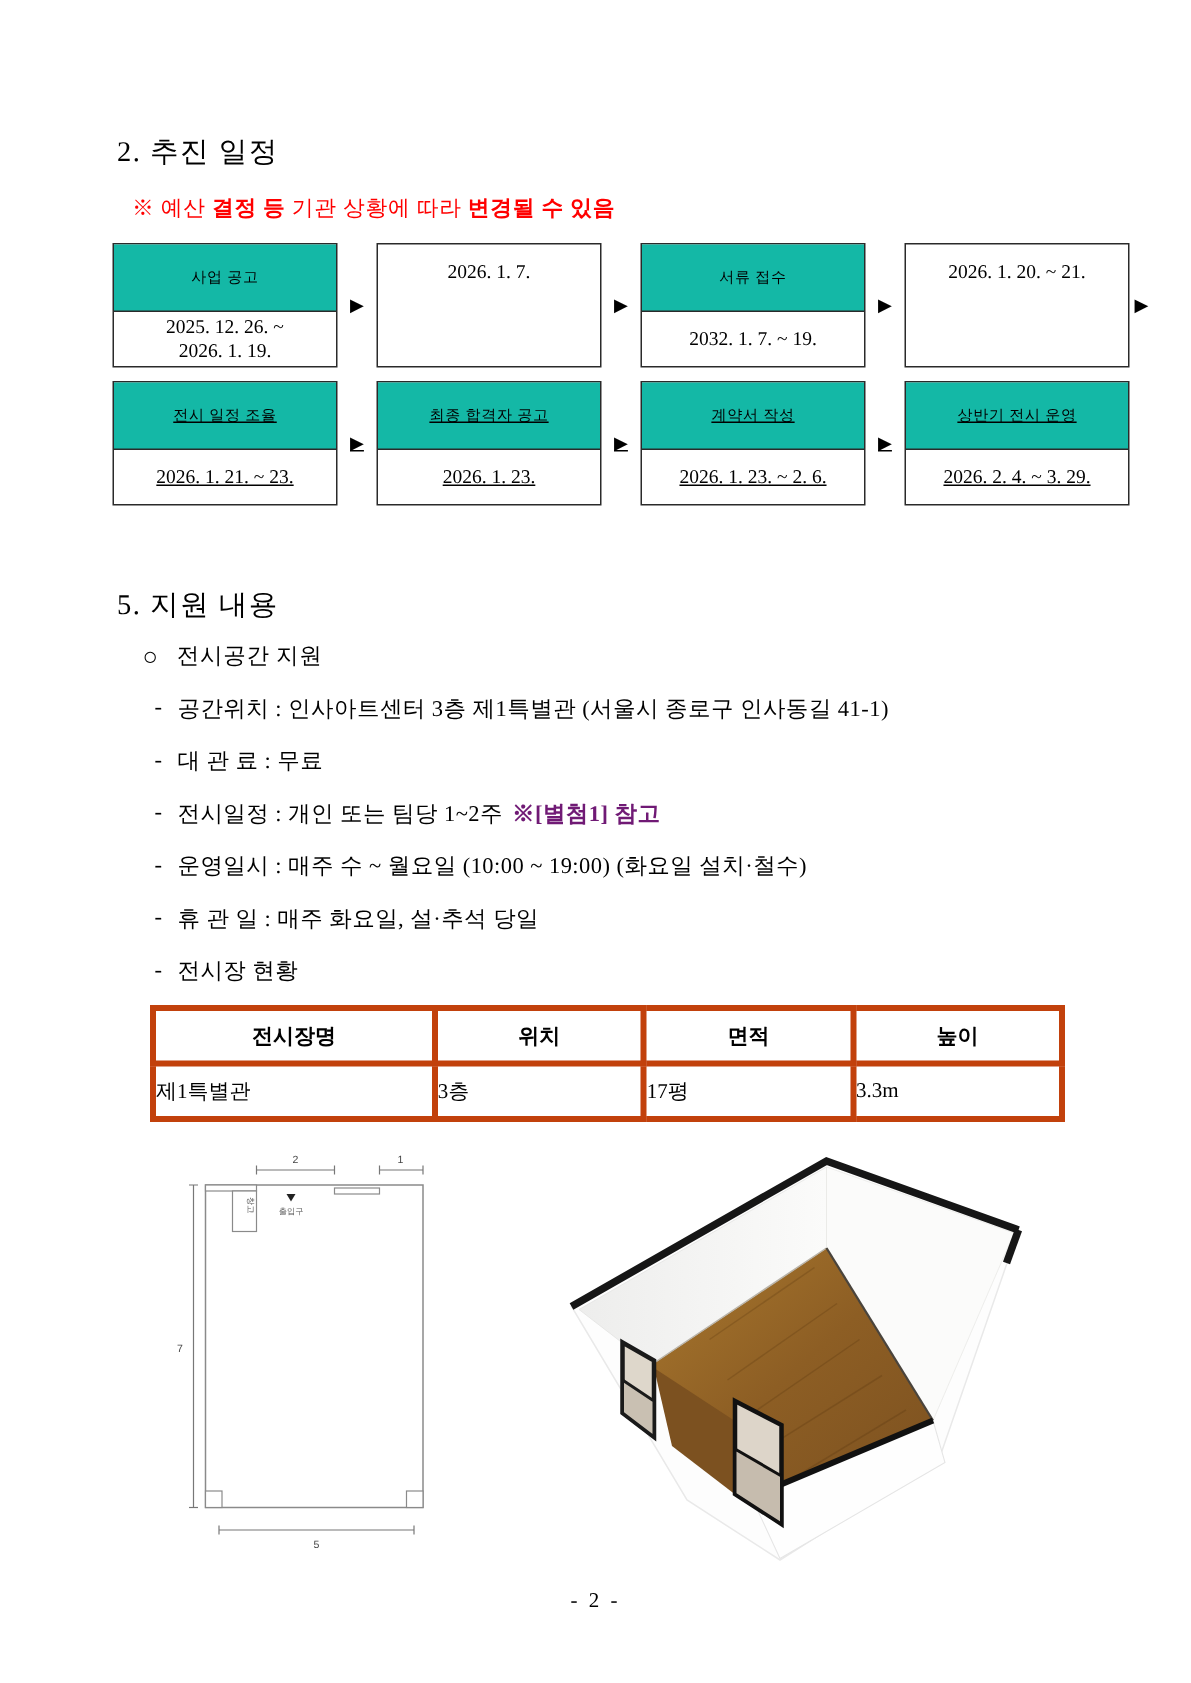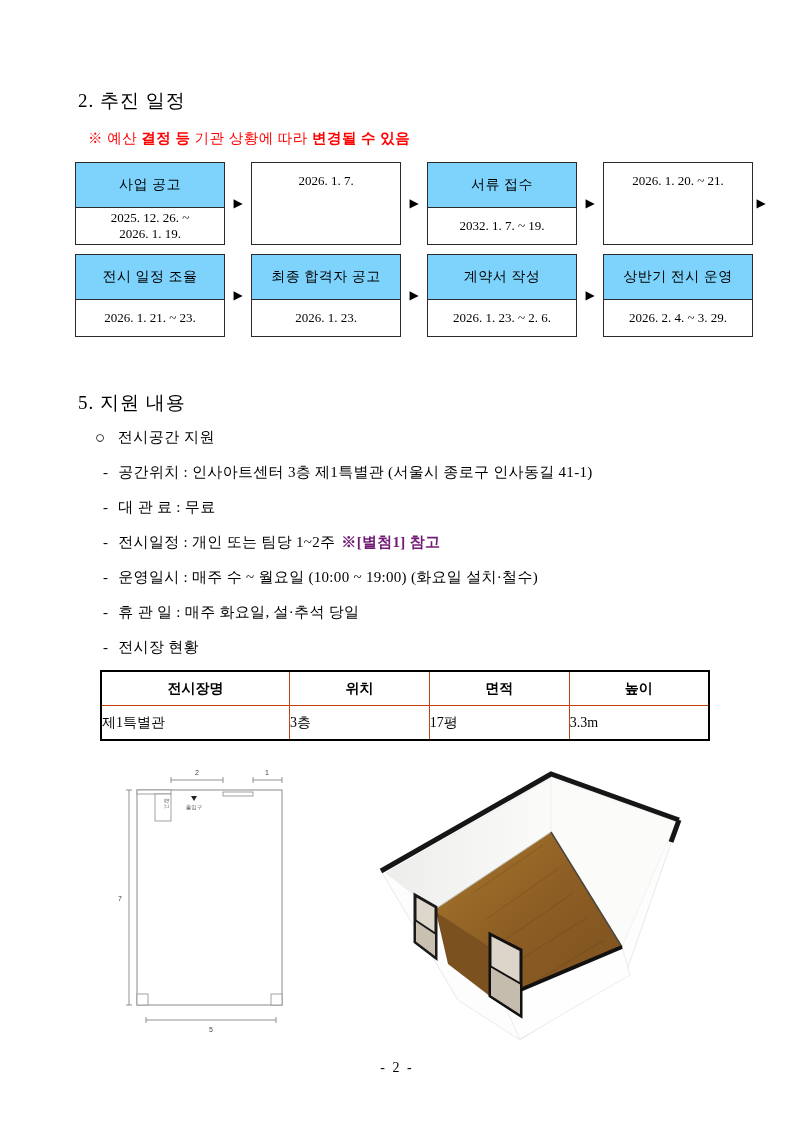--- a/index.html
+++ b/index.html
@@ -10,38 +10,38 @@
   }
   .abs{position:absolute;}
   
   .sec-title{font-size:19px;font-weight:normal;letter-spacing:1px;}
   
   .note{font-size:14.5px;color:#ff0000;letter-spacing:0.5px;}
   .note .b{font-weight:bold;}
   
   .flow{left:75px;top:162px;width:700px;}
   .flow-row{display:flex;align-items:stretch;}
-  .flow-row + .flow-row{margin-top:9px;}
+  .flow-row + .flow-row{margin-top:9px;text-decoration:underline;}
   .fbox{width:148px;flex:0 0 148px;border:1px solid #2a2a2a;background:#fff;}
-  .fbox-head{height:44px;background:#7dd3fc;border-bottom:1px solid #2a2a2a;
-    display:flex;align-items:center;justify-content:center;font-size:14px;letter-spacing:0.5px;}
+  .fbox-head{height:44px;background:#14b8a6;border-bottom:1px solid #2a2a2a;
+    display:flex;align-items:center;justify-content:center;font-size:10px;letter-spacing:0.5px;}
   .fbox-body{height:36px;display:flex;flex-direction:column;align-items:center;justify-content:center;
     font-size:13px;line-height:1.25;}
   .farrow{width:26px;flex:0 0 26px;display:flex;align-items:center;justify-content:center;
     font-size:12px;color:#000;}
   .farrow.end{width:16px;flex:0 0 16px;}
   
   .group-line{font-size:15px;letter-spacing:0.5px;display:flex;align-items:center;}
   .group-line .circ{font-size:17px;margin-right:12px;line-height:1;}
   .item{font-size:15px;letter-spacing:0.3px;height:35px;display:flex;align-items:center;}
   .item .dash{margin-right:10px;}
   .item .red{color:#701a75;font-weight:bold;margin-left:6px;}
   
   table.hall{border-collapse:collapse;width:610px;border:2px solid #000;}
-  table.hall th,table.hall td{border:1px solid #c2410c;height:33px;
+  table.hall th,table.hall td{border:4px solid #c2410c;height:33px;
     font-size:14px;padding:0;}
   table.hall th{font-weight:bold;}
   
   .footer{left:0;top:1060px;width:794px;text-align:center;font-size:14px;letter-spacing:2px;}
   
   svg text{font-family:"Liberation Sans","DejaVu Sans",sans-serif;}
 </style>
 </head>
 <body>
 

